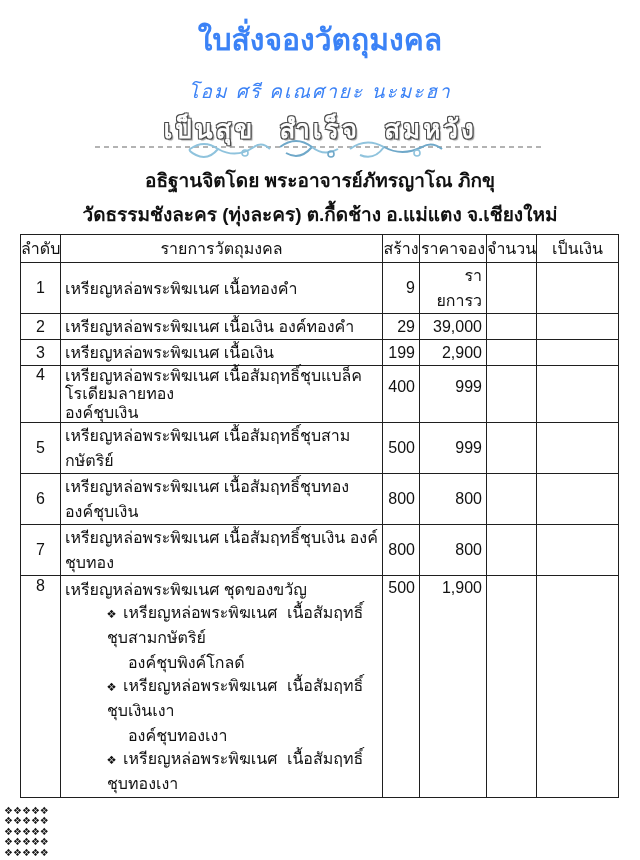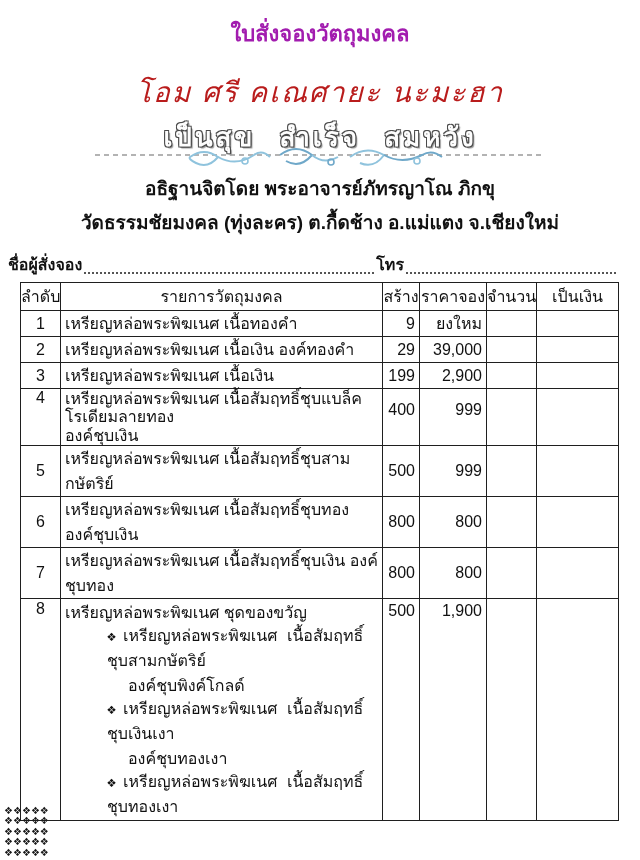--- a/index.html
+++ b/index.html
@@ -8,22 +8,22 @@
     position: relative;
     width: 640px; height: 860px;
     margin: 0 auto;
     background: #ffffff;
     font-family: "Liberation Sans", sans-serif;
     color: #111;
     overflow: hidden;
   }
   
   .hdr { text-align: center; }
-  .doc-title { padding-top: 16px; font-size: 22px; font-weight: 700; color: #a21caf; }
-  .mantra { margin-top: 19px; font-size: 28px; font-style: italic; color: #b91c1c; letter-spacing: 2px; }
+  .doc-title { padding-top: 16px; font-size: 30px; font-weight: 700; color: #3b82f6; }
+  .mantra { margin-top: 13px; font-size: 19px; font-style: italic; color: #3b82f6; letter-spacing: 2px; }
   .blessing {
     margin-top: 2px;
     font-size: 26px; font-weight: 700; letter-spacing: 3px; word-spacing: 14px;
     color: #fdfdfd;
     text-shadow: -1px -1px 0 #4a4a4a, 1px -1px 0 #4a4a4a, -1px 1px 0 #4a4a4a,
                  1px 1px 0 #4a4a4a, 2px 2px 1px #9a9a9a;
   }
   .flourish { display: block; margin: -12px auto 0 auto; }
   .consecration { margin-top: 2px; font-size: 19px; font-weight: 700; }
   .temple { margin-top: 4px; font-size: 19px; font-weight: 700; }
@@ -85,29 +85,23 @@
       <path d="M123 12 q18 10 36 -2 q8 -6 16 2" fill="none" stroke="#8fc3dd" stroke-width="2"></path>
       <path d="M185 10 q16 -12 32 0 q-12 14 -26 6" fill="none" stroke="#6fa8c9" stroke-width="2"></path>
       <path d="M217 10 q12 10 26 2" fill="none" stroke="#8fc3dd" stroke-width="2"></path>
       <path d="M255 12 q16 -12 34 -2 q-10 14 -24 8" fill="none" stroke="#8fc3dd" stroke-width="2"></path>
       <path d="M289 10 q18 10 38 0 q10 -6 20 2" fill="none" stroke="#6fa8c9" stroke-width="2"></path>
       <circle cx="150" cy="16" r="3" fill="none" stroke="#8fc3dd" stroke-width="1.6"></circle>
       <circle cx="236" cy="17" r="3" fill="none" stroke="#6fa8c9" stroke-width="1.6"></circle>
       <circle cx="322" cy="16" r="3" fill="none" stroke="#8fc3dd" stroke-width="1.6"></circle>
     </svg>
     <div class="consecration">อธิฐานจิตโดย พระอาจารย์ภัทรญาโณ   ภิกขุ</div>
-    <div class="temple">วัดธรรมชัยมงคล (ทุ่งละคร) ต.กื้ดช้าง  อ.แม่แตง  จ.เชียงใหม่</div>
+    <div class="temple">วัดธรรมชังละคร (ทุ่งละคร) ต.กื้ดช้าง  อ.แม่แตง  จ.เชียงใหม่</div>
   </div>
 
-  <div class="orderer">
-    <span class="lbl">ชื่อผู้สั่งจอง</span>
-    <span class="dots name"></span>
-    <span class="lbl">โทร</span>
-    <span class="dots phone"></span>
-  </div>
 
   <table class="order">
     <colgroup>
       <col style="width:40px">
         <col style="width:322px">
         <col style="width:37px">
       <col style="width:67px">
         <col style="width:50px">
         <col style="width:82px">
     </colgroup>
@@ -118,21 +112,21 @@
       <th>สร้าง</th>
       <th>ราคาจอง</th>
       <th>จำนวน</th>
       <th>เป็นเงิน</th>
     </tr>
 
     <tr class="h23">
       <td class="c-no">1</td>
       <td class="c-item">เหรียญหล่อพระพิฆเนศ เนื้อทองคำ</td>
       <td class="c-made">9</td>
-      <td class="c-price">ยงใหม</td>
+      <td class="c-price">รายการว</td>
       <td></td>
       <td></td>
     </tr>
     <tr class="h23">
       <td class="c-no">2</td>
       <td class="c-item">เหรียญหล่อพระพิฆเนศ เนื้อเงิน องค์ทองคำ</td>
       <td class="c-made">29</td>
       <td class="c-price">39,000</td>
       <td></td>
       <td></td>

